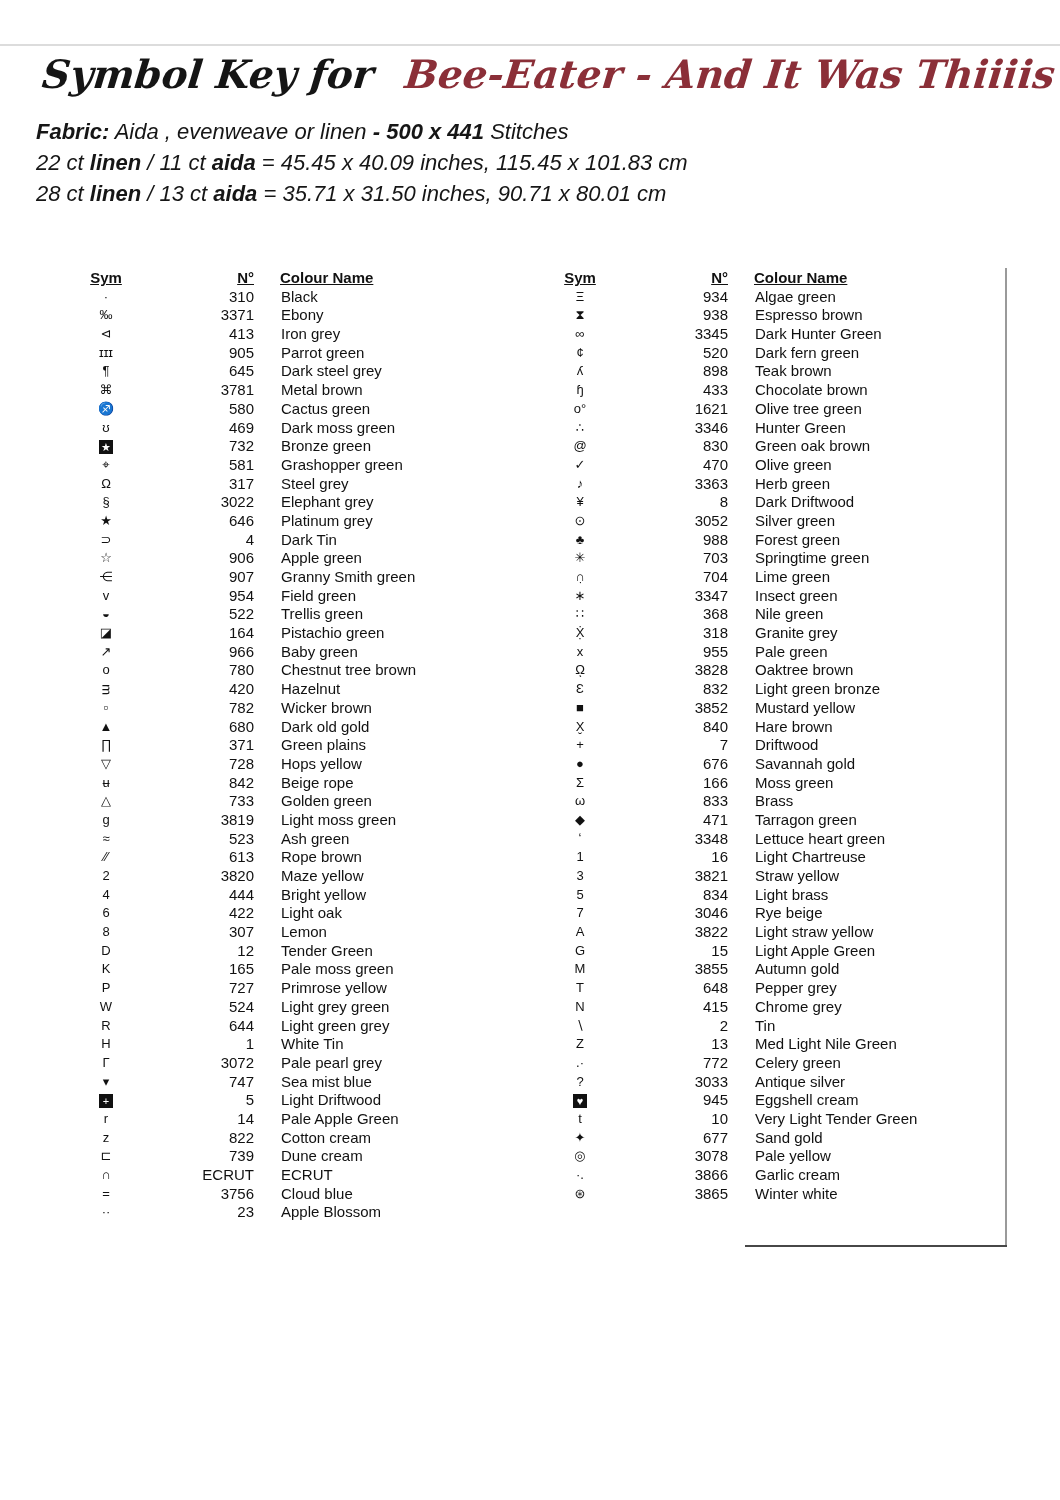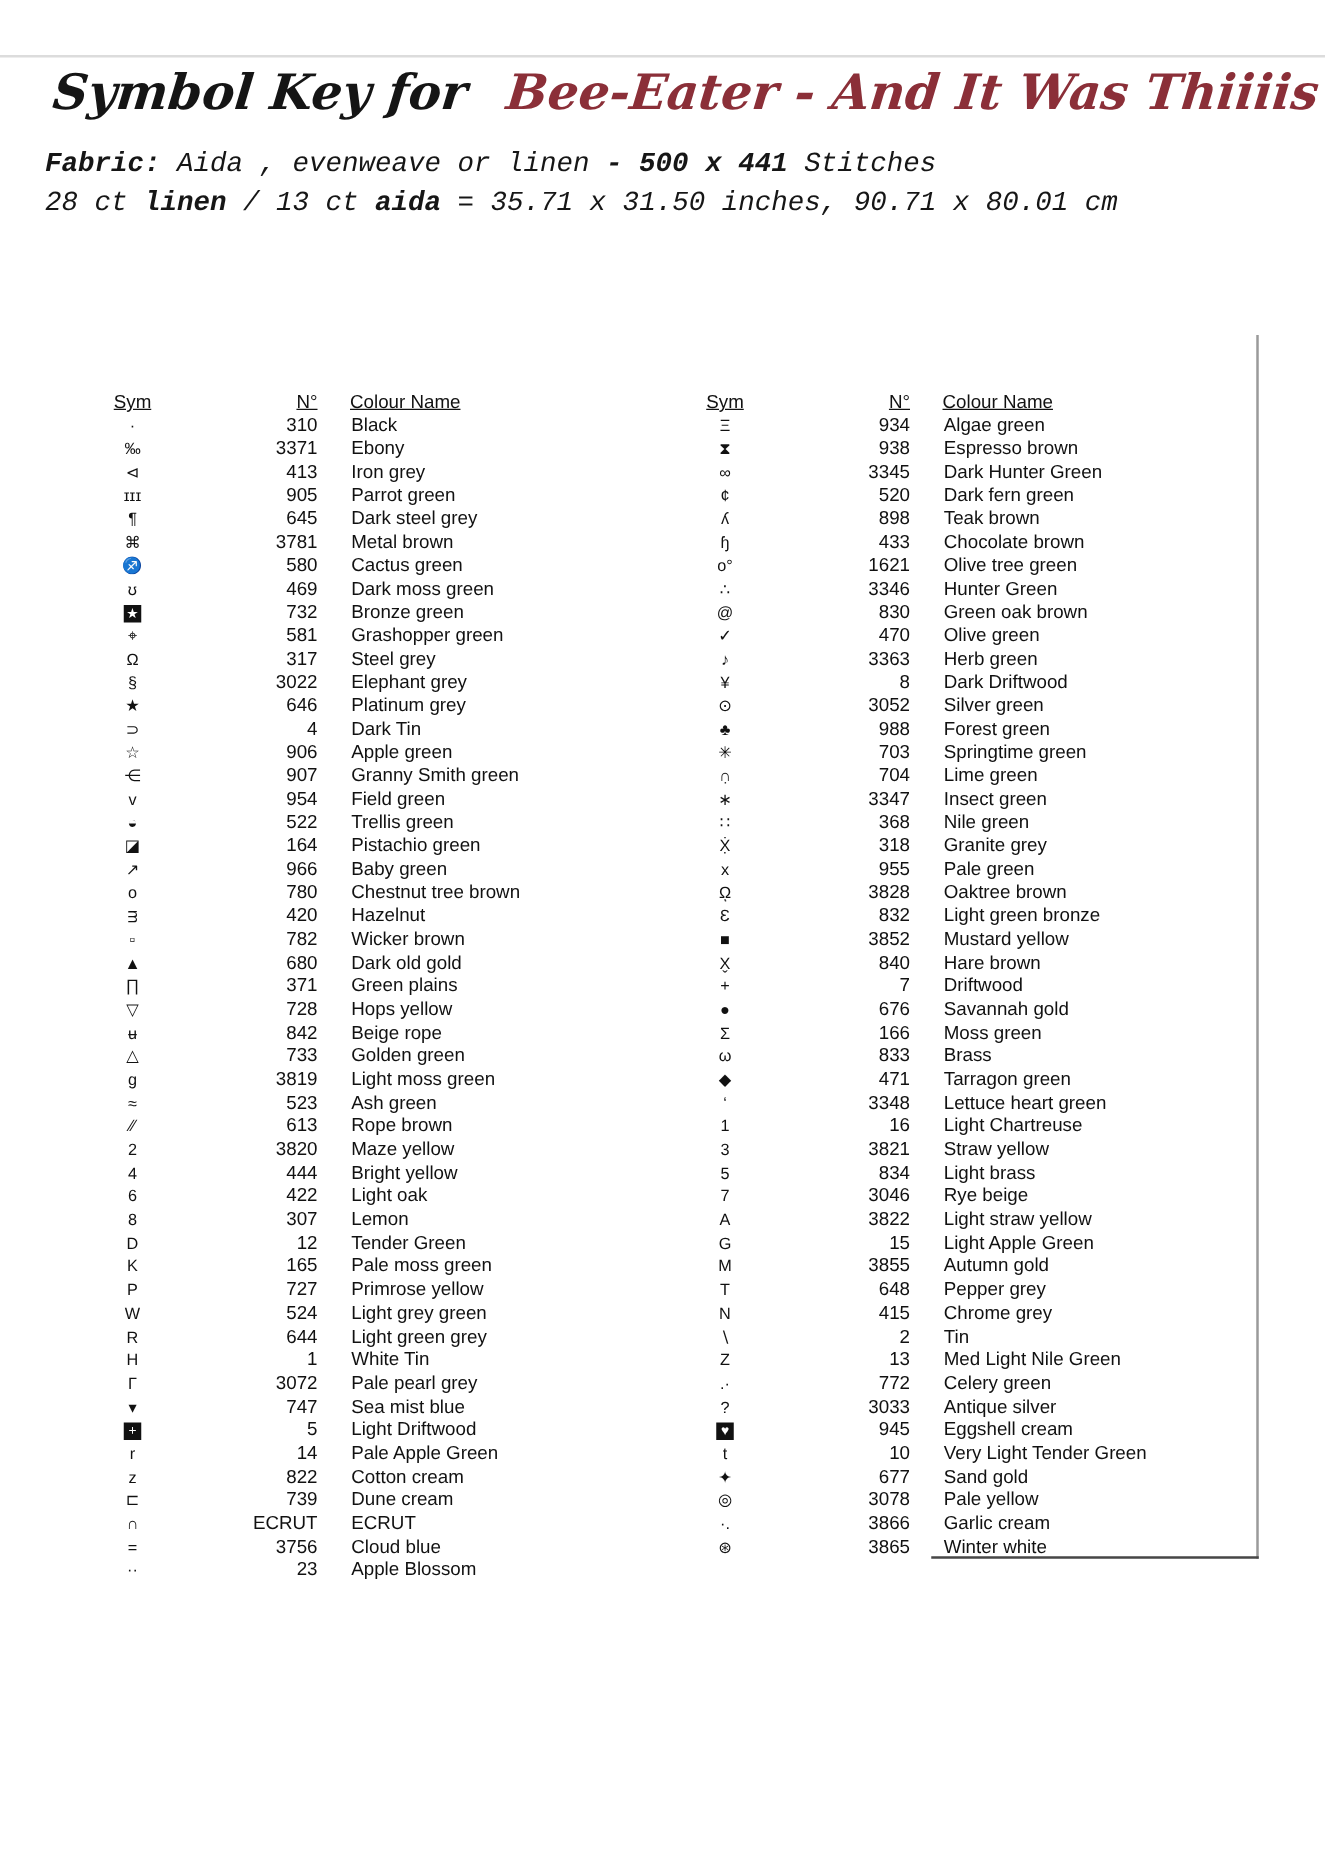--- a/index.html
+++ b/index.html
@@ -22,38 +22,38 @@
     font-style:italic;font-weight:700;
     font-size:39px;line-height:48px;white-space:nowrap;
     transform:skewX(-6deg);transform-origin:left bottom;
     letter-spacing:0px;
   }
   .t-black{color:#151515;}
   .t-red{margin-left:18px;}
   
   .fabric{
     position:absolute;top:116px;left:36px;width:990px;
-    font-family:Liberation Mono, monospace;
+    font-family:Liberation Sans, sans-serif;
     font-size:22px;line-height:31px;color:#161616;
   }
   .fabric-line{white-space:nowrap;}
   .fi{font-style:italic;}
   .fb{font-weight:700;}
   
   .key{
     position:absolute;top:269px;left:78px;
     display:flex;gap:54px;
   }
   .kcol{width:420px;}
   .khead,.krow{
     display:grid;
     grid-template-columns:56px 120px 1fr;
     height:18.7px;line-height:18.7px;
   }
-  .khead{font-weight:400;margin-top:44px;}
+  .khead{font-weight:700;}
   .khead span{text-decoration:underline;}
   .h-sym{text-align:center;}
   .h-num{text-align:right;}
   .h-name,.kname{padding-left:27px;text-align:left;}
   .khead .h-name{padding-left:26px;}
   .ksym{text-align:center;font-size:13px;}
   .knum{text-align:right;font-size:15px;}
   .kname{font-size:15px;}
   .khead span{font-size:15px;}
   .glyph{display:inline-block;}
@@ -78,20 +78,21 @@
 <div class="page">
   <div class="top-rule"></div>
 
   <h1 class="title">
     <span class="t-black">Symbol Key for</span>
     <span class="t-red" style="color: rgb(139, 47, 56);">Bee-Eater - And It Was Thiiiis Big (regular)</span>
   </h1>
 
   <div class="fabric">
       <div class="fabric-line"><span class="fb fi">Fabric:</span><span class="fi">  Aida , evenweave or  linen </span><span class="fb fi">- 500 x 441</span><span class="fi"> Stitches</span></div>
+      <div class="fabric-line"><span class="fi">22 ct </span><span class="fb fi">linen</span><span class="fi"> / 11 ct </span><span class="fb fi">aida</span><span class="fi"> = 45.45 x 40.09 inches, 115.45 x 101.83 cm</span></div>
       <div class="fabric-line"><span class="fi">28 ct </span><span class="fb fi">linen</span><span class="fi"> / 13 ct </span><span class="fb fi">aida</span><span class="fi"> = 35.71 x 31.50 inches, 90.71 x 80.01 cm</span></div>
     </div>
 
   <div class="key">
     <section class="kcol">
       <header class="khead">
         <span class="h-sym">Sym</span>
         <span class="h-num">N°</span>
         <span class="h-name">Colour Name</span>
       </header>

